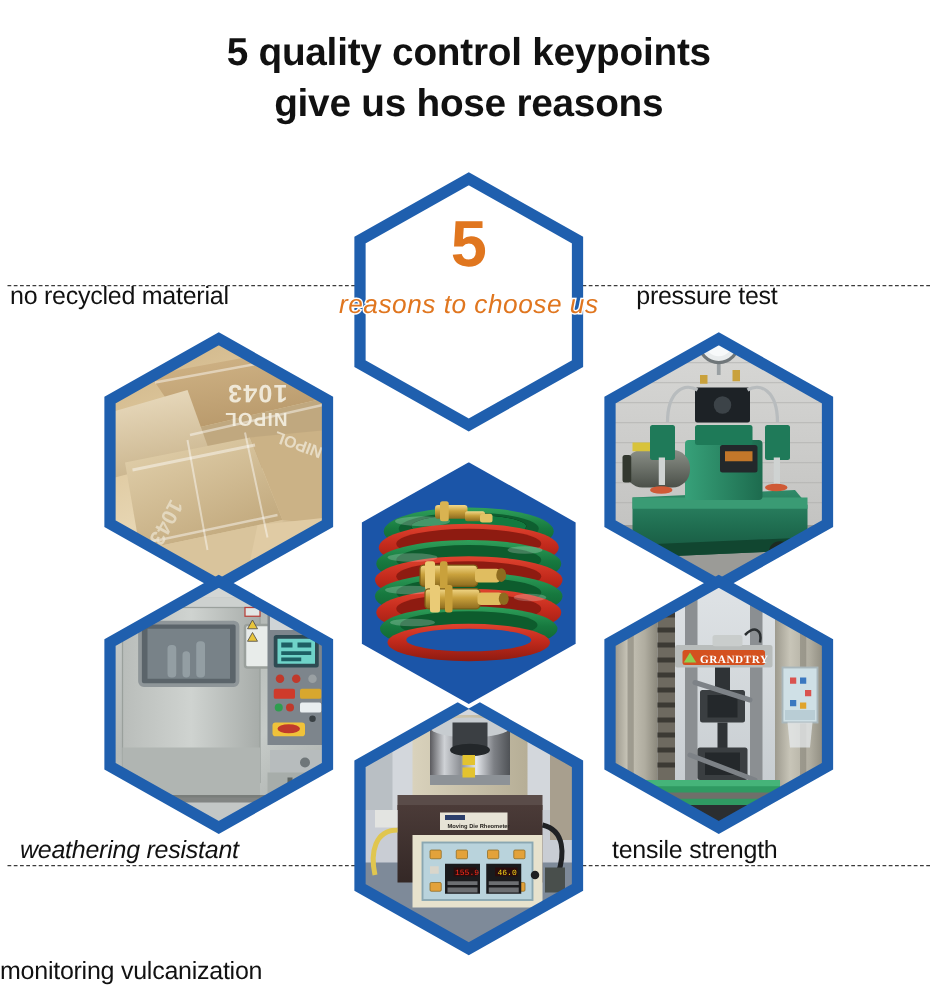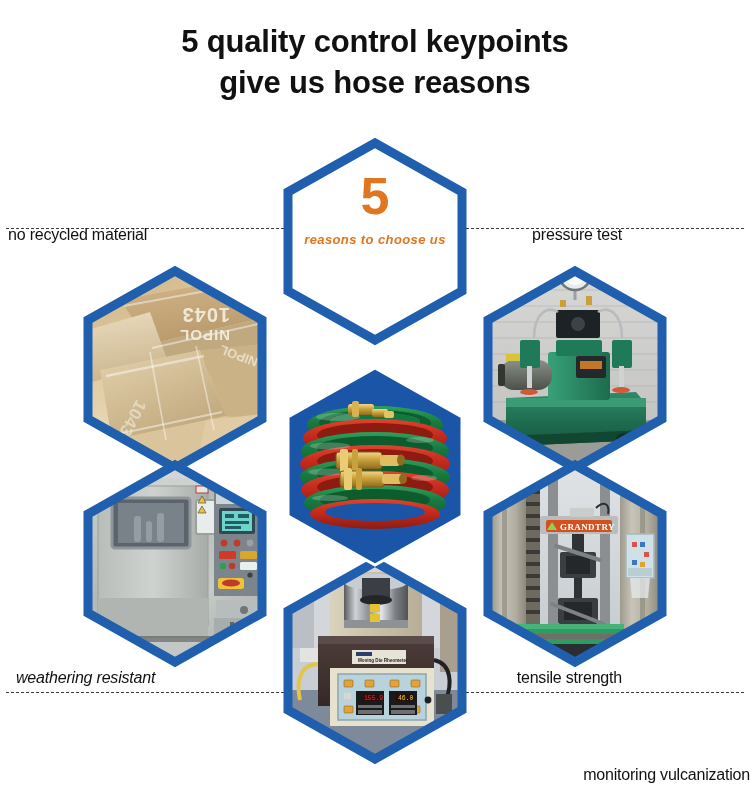--- a/index.html
+++ b/index.html
@@ -23,28 +23,28 @@
     position:absolute;height:0;border-top:1.6px dashed #2b2b2b;opacity:.92;
   }
   .dash-top{left:6px;top:228px;width:738px;}
   .dash-bot{left:6px;top:692px;width:738px;}
 
   
   .hexwrap{position:absolute;left:0;top:0;width:750px;height:800px;}
 
   
   .lbl{
-    position:absolute;font-size:16px;color:#111111;white-space:nowrap;
+    position:absolute;font-size:20px;color:#111111;white-space:nowrap;
     letter-spacing:-0.2px;
   }
   .lbl-nrm{left:8px;top:226px;}
   .lbl-pt{right:8px;top:226px;margin-left:30px;}
   .lbl-wr{left:16px;top:669px;font-style:italic;}
   .lbl-ts{right:8px;top:669px;}
-  .lbl-mv{left:0;top:766px;width:750px;text-align:right;}
+  .lbl-mv{left:0;top:766px;width:750px;text-align:left;}
 </style>
 </head>
 <body>
 
 <div id="stage">
 
   <div class="title">
     <span>5 quality control keypoints</span>
     <span class="l2">give us hose reasons</span>
   </div>
@@ -516,21 +516,21 @@
 
     <g>
       <path d="M375 143 L462 192 L462 291 L375 340 L288 291 L288 192 Z" fill="#ffffff" stroke="#1F5FAE" stroke-width="9" stroke-linejoin="miter"></path>
     </g>
   </svg>
 
   <div style="position:absolute;left:288px;top:170px;width:174px;text-align:center;
               font-size:52px;font-weight:bold;color:#E0761F;line-height:1;">5</div>
 
   <div style="position:absolute;left:258px;top:232px;width:234px;text-align:center;
-              font-size:13px;font-weight:bold;font-style:italic;color:#E0761F;
+              font-size:21px;font-weight:normal;font-style:italic;color:#E0761F;
               letter-spacing:0.4px;
               -webkit-text-stroke:2.2px #ffffff;paint-order:stroke fill;">reasons to choose us</div>
 
   <div class="lbl lbl-nrm">no recycled material</div>
   <div class="lbl lbl-pt">pressure test</div>
   <div class="lbl lbl-wr">weathering resistant</div>
   <div class="lbl lbl-ts">tensile strength</div>
   <div class="lbl lbl-mv">monitoring vulcanization</div>
 
 </div>

